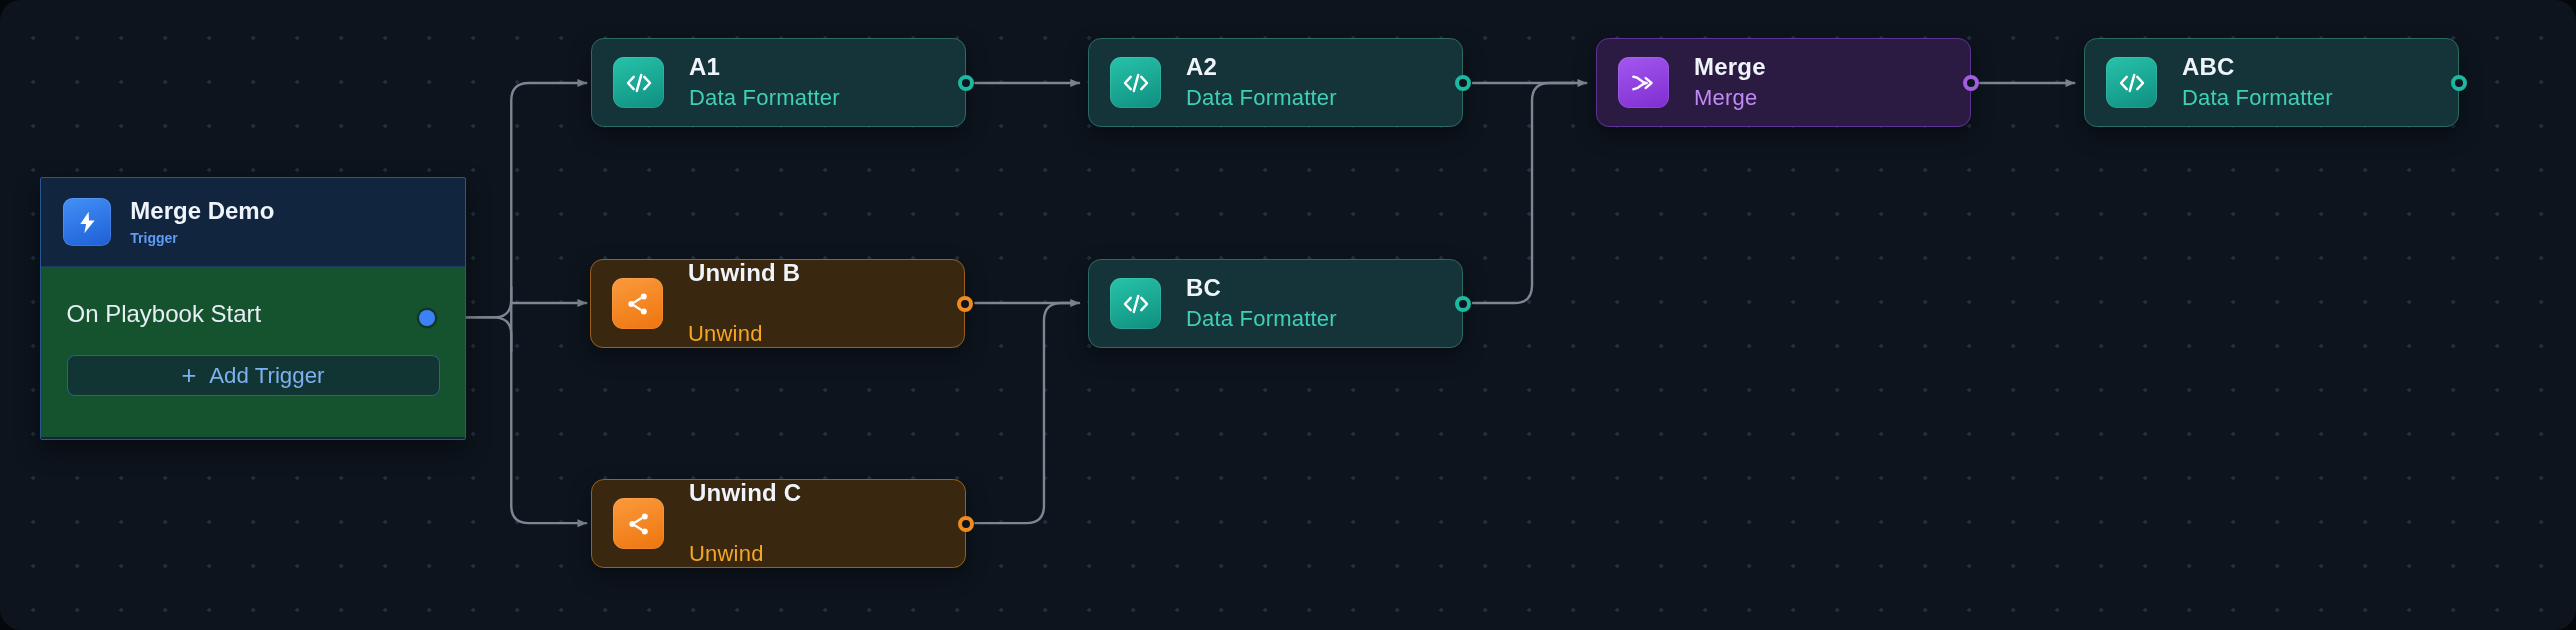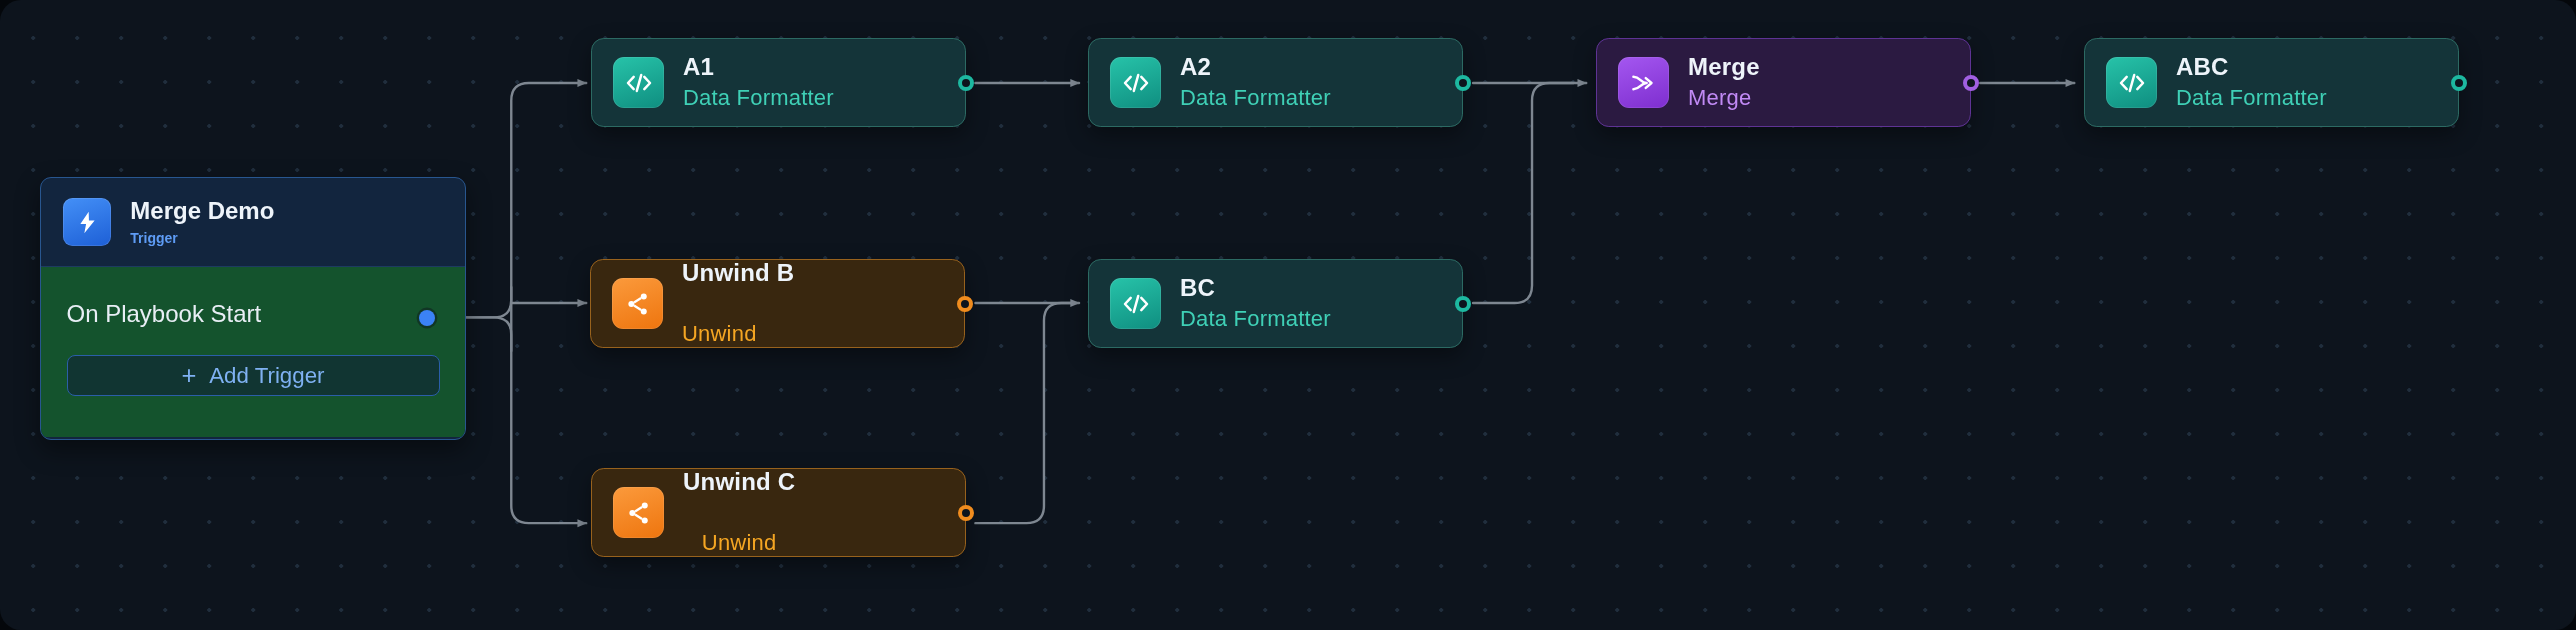--- a/index.html
+++ b/index.html
@@ -23,21 +23,21 @@
     position: absolute;
     left: 0; top: 0;
     pointer-events: none;
   }
 
   
   .node {
     position: absolute;
     display: flex;
     align-items: center;
-    gap: 19px;
+    gap: 25px;
     width: 375px;
     height: 89px;
     border-radius: 12.8px;
     padding: 0 21px;
     box-sizing: border-box;
     box-shadow: 0 8px 21px rgba(0,0,0,0.38);
   }
   .node .icon {
     width: 51px;
     height: 51px;
@@ -89,32 +89,32 @@
   .node.merge .subtitle { color: #c18af5; }
   .node.merge .port { border-color: #a05fe0; }
 
   
   .pos-a1       { left: 591px;  top: 38px; }
   .pos-a2       { left: 1088px; top: 38px; }
   .pos-merge    { left: 1596px; top: 38px; }
   .pos-abc      { left: 2084px; top: 38px; }
   .pos-unwind-b { left: 590px;  top: 259px; }
   .pos-bc       { left: 1088px; top: 259px; }
-  .pos-unwind-c { left: 591px;  top: 468px; text-align: center; }
+  .pos-unwind-c { left: 591px;  top: 479px; }
 
   
   .trigger {
     position: absolute;
     left: 40px;
     top: 177px;
     width: 426px;
     height: 263px;
     background: #12253e;
     border: 1.6px solid #28568f;
-    border-radius: 11px;
+    border-radius: 2px;
     box-sizing: border-box;
     overflow: hidden;
     box-shadow: 0 9.6px 24px rgba(0,0,0,0.42);
   }
   .trigger-header {
     display: flex;
     align-items: center;
     gap: 19px;
     padding: 20px 22.3px;
   }

